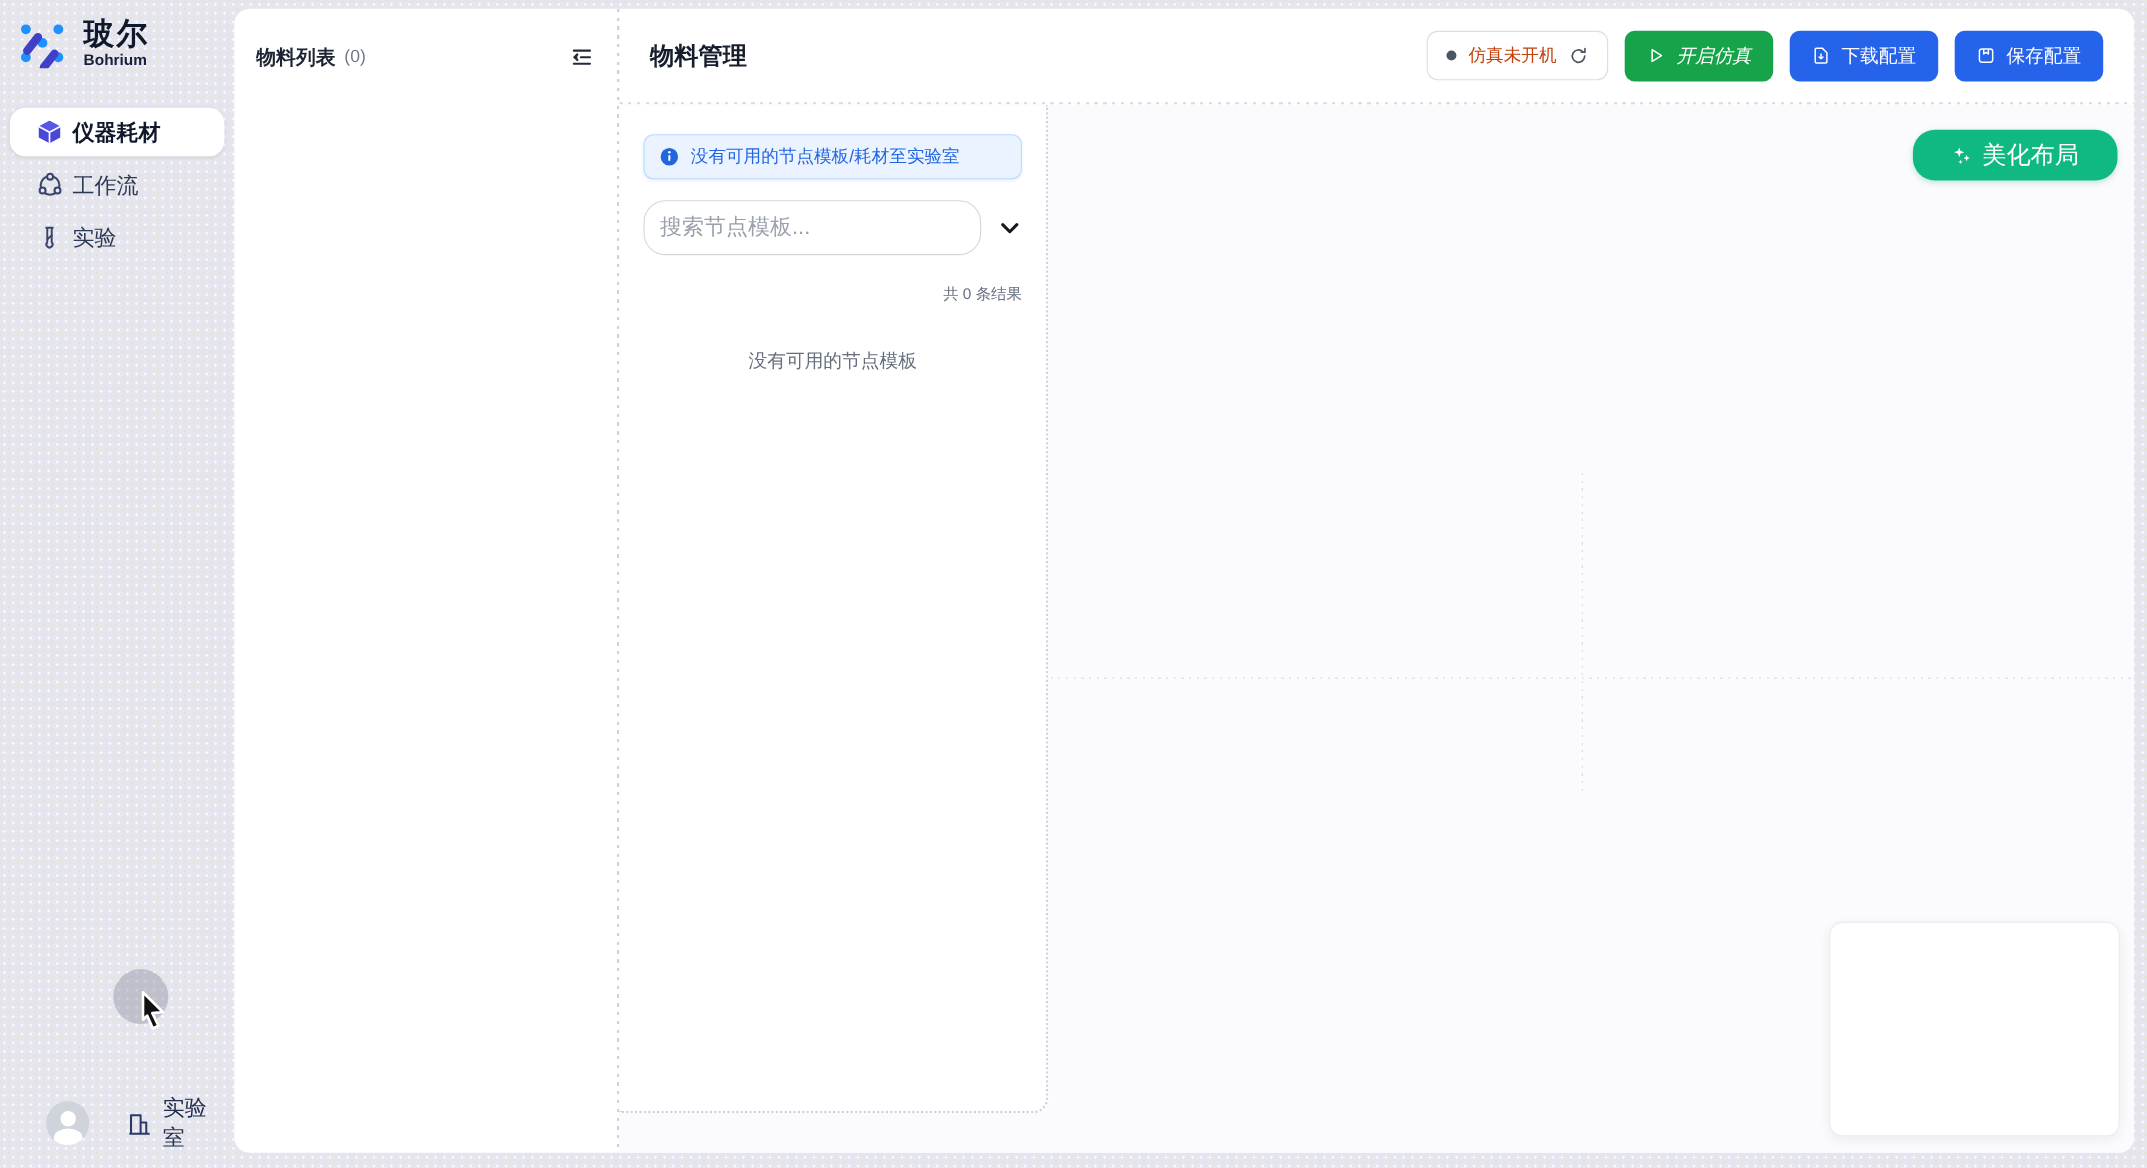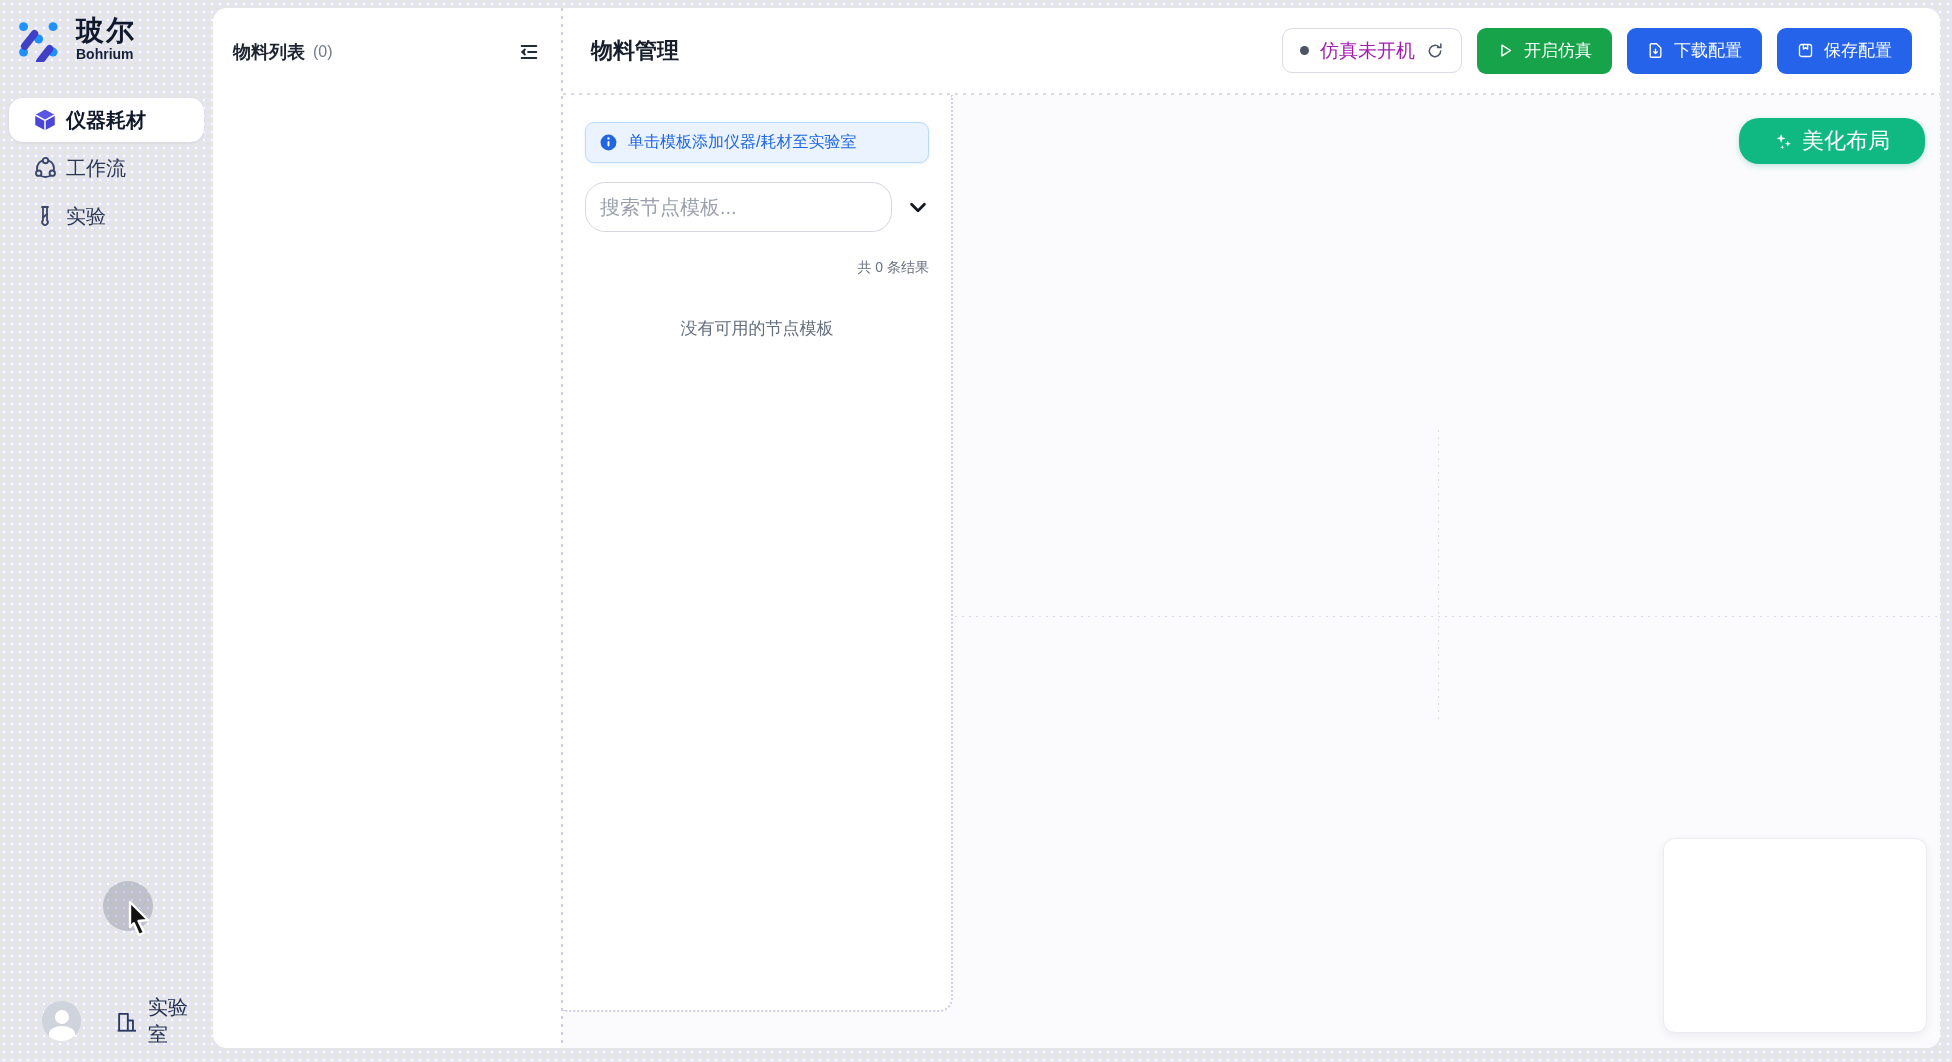--- a/index.html
+++ b/index.html
@@ -63,27 +63,27 @@
 
   .main { flex:1; display:flex; flex-direction:column; min-width:0; }
 
   .main-header { height:85px; flex:0 0 auto; display:flex; align-items:center; padding:0 28px;gap:16px; }
   .page-title { font-size:22px; font-weight:bold; color:#171e2b; }
   .header-actions { margin-left:auto; display:flex; align-items:center; gap:15px; }
 
   .status-pill { display:flex; align-items:center; gap:11px; height:45px; padding:0 17px;
     border:1px solid #dcdce4; border-radius:10px; background:#fff; }
   .status-dot { width:9px; height:9px; border-radius:50%; background:#4b5563; }
-  .status-text { font-size:19px; color:#a21caf; font-weight:500; }
+  .status-text { font-size:16px; color:#c2410c; font-weight:500; }
   .refresh-btn { width:18px; height:18px; color:#4b5563; cursor:pointer; display:flex; }
 
   .btn { display:flex; align-items:center; gap:10px; height:46px; padding:0 20px;
     border:none; border-radius:9px; color:#fff; font-size:17px; font-weight:500;
     font-family:"Liberation Sans",sans-serif; cursor:pointer; }
-  .btn-green { background:#17a34a; }
+  .btn-green { background:#17a34a;font-style:italic; }
   .btn-blue { background:#2563eb; }
 
   .separator-h { height:2px; flex:0 0 auto;
     background-image:repeating-linear-gradient(to right, #d9d9e4 0 3px, transparent 3px 8px); }
 
   
   .canvas { flex:1; position:relative; background:#fbfbfd; }
 
   .template-region { position:absolute; left:0; top:0; bottom:36px; width:390px;
     border-right:2px dotted #cfcfe4; border-bottom:2px dotted #cfcfe4;
@@ -262,21 +262,21 @@
 
       <div class="canvas">
 
         <div class="template-region">
           <div class="info-banner">
             <svg viewBox="0 0 24 24" width="19" height="19">
               <circle cx="12" cy="12" r="10" fill="#2166e0"></circle>
               <rect x="10.8" y="10" width="2.4" height="7" rx="1.2" fill="#fff"></rect>
               <circle cx="12" cy="6.8" r="1.5" fill="#fff"></circle>
             </svg>
-            <span>单击模板添加仪器/耗材至实验室</span>
+            <span>没有可用的节点模板/耗材至实验室</span>
           </div>
 
           <div class="search-row">
             <input class="search-input" type="text" placeholder="搜索节点模板..." style="">
             <span class="expand-chevron">
               <svg viewBox="0 0 24 24" width="22" height="22" fill="none" stroke="#14181f" stroke-width="3" stroke-linecap="round" stroke-linejoin="round">
                 <path d="M5 9l7 7 7-7"></path>
               </svg>
             </span>
           </div>

